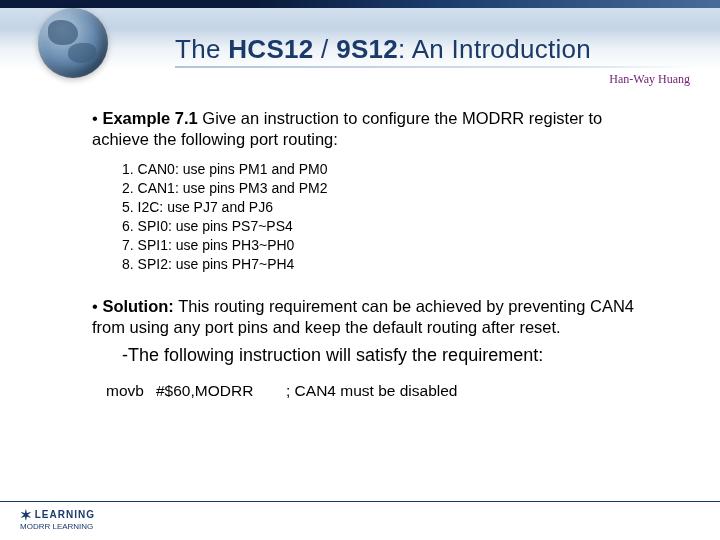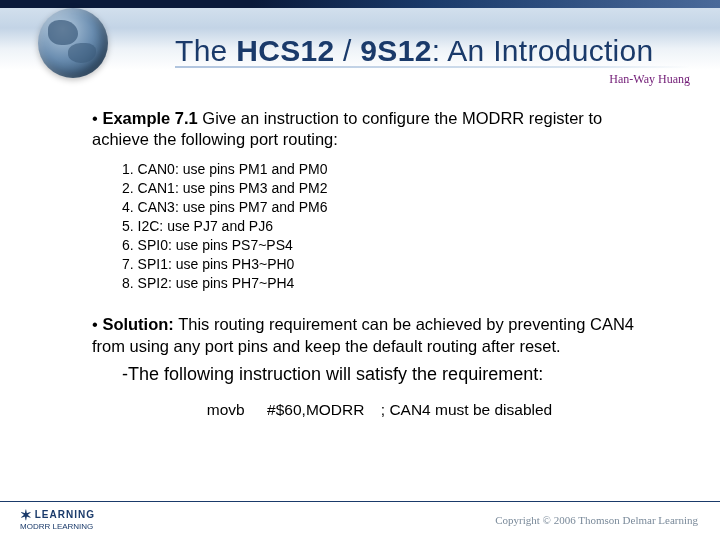--- a/index.html
+++ b/index.html
@@ -70,21 +70,21 @@
     font-family: Georgia, 'Times New Roman', serif;
     font-style: italic;
     font-size: 15px;
     color: #3a5a8a;
   }
   .header-title {
     position: absolute;
     left: 175px;
     top: 34px;
     font-family: Arial, sans-serif;
-    font-size: 30px;
+    font-size: 26px;
     color: #1a3a6a;
     letter-spacing: 0.3px;
   }
   .header-title .thin { font-weight: 300; }
   .header-title .bold { font-weight: 900; }
   .header-underline {
     position: absolute;
     left: 175px;
     top: 66px;
     width: 515px;
@@ -119,21 +119,20 @@
   .solution { margin-bottom: 6px; }
   .solution .label { font-weight: bold; }
   .solution-note {
     margin-left: 30px;
     font-size: 18px;
     margin-bottom: 14px;
   }
   .code-line {
     margin-left: 14px;
     font-size: 15.5px;
-    text-align: center;
   }
   .code-line .op { display: inline-block; width: 50px; }
   .code-line .arg { display: inline-block; width: 130px; }
   .footer {
     position: absolute;
     bottom: 0;
     left: 0;
     width: 720px;
     height: 45px;
   }
@@ -190,35 +189,33 @@
   <div class="header-author">Han-Way Huang</div>
 </div>
 
 <div class="content">
   <div class="example-intro">
     <span>• </span><span class="label">Example 7.1</span><span> Give an instruction to configure the MODRR register to achieve the following port routing:</span>
   </div>
   <div class="list">
     <div>1. CAN0: use pins PM1 and PM0</div>
     <div>2. CAN1: use pins PM3 and PM2</div>
-    <div>4. CAN3: use pins PM7 and PM6</div>
     <div>5. I2C: use PJ7 and PJ6</div>
     <div>6. SPI0: use pins PS7~PS4</div>
     <div>7. SPI1: use pins PH3~PH0</div>
     <div>8. SPI2: use pins PH7~PH4</div>
   </div>
   <div class="solution">
     <span>• </span><span class="label">Solution:</span><span> This routing requirement can be achieved by preventing CAN4 from using any port pins and keep the default routing after reset.</span>
   </div>
   <div class="solution-note">-The following instruction will satisfy the requirement:</div>
   <div class="code-line">
     <span class="op">movb</span><span class="arg">#$60,MODRR</span><span>; CAN4 must be disabled</span>
   </div>
 </div>
 
 <div class="footer">
   <div class="footer-rule"></div>
   <div class="footer-logo">
     <span class="brand"><span class="star">✶</span><span>LEARNING</span></span><br>
     <span>MODRR LEARNING</span>
   </div>
-  <div class="footer-copy">Copyright © 2006 Thomson Delmar Learning</div>
 </div>
 
 </body></html>

